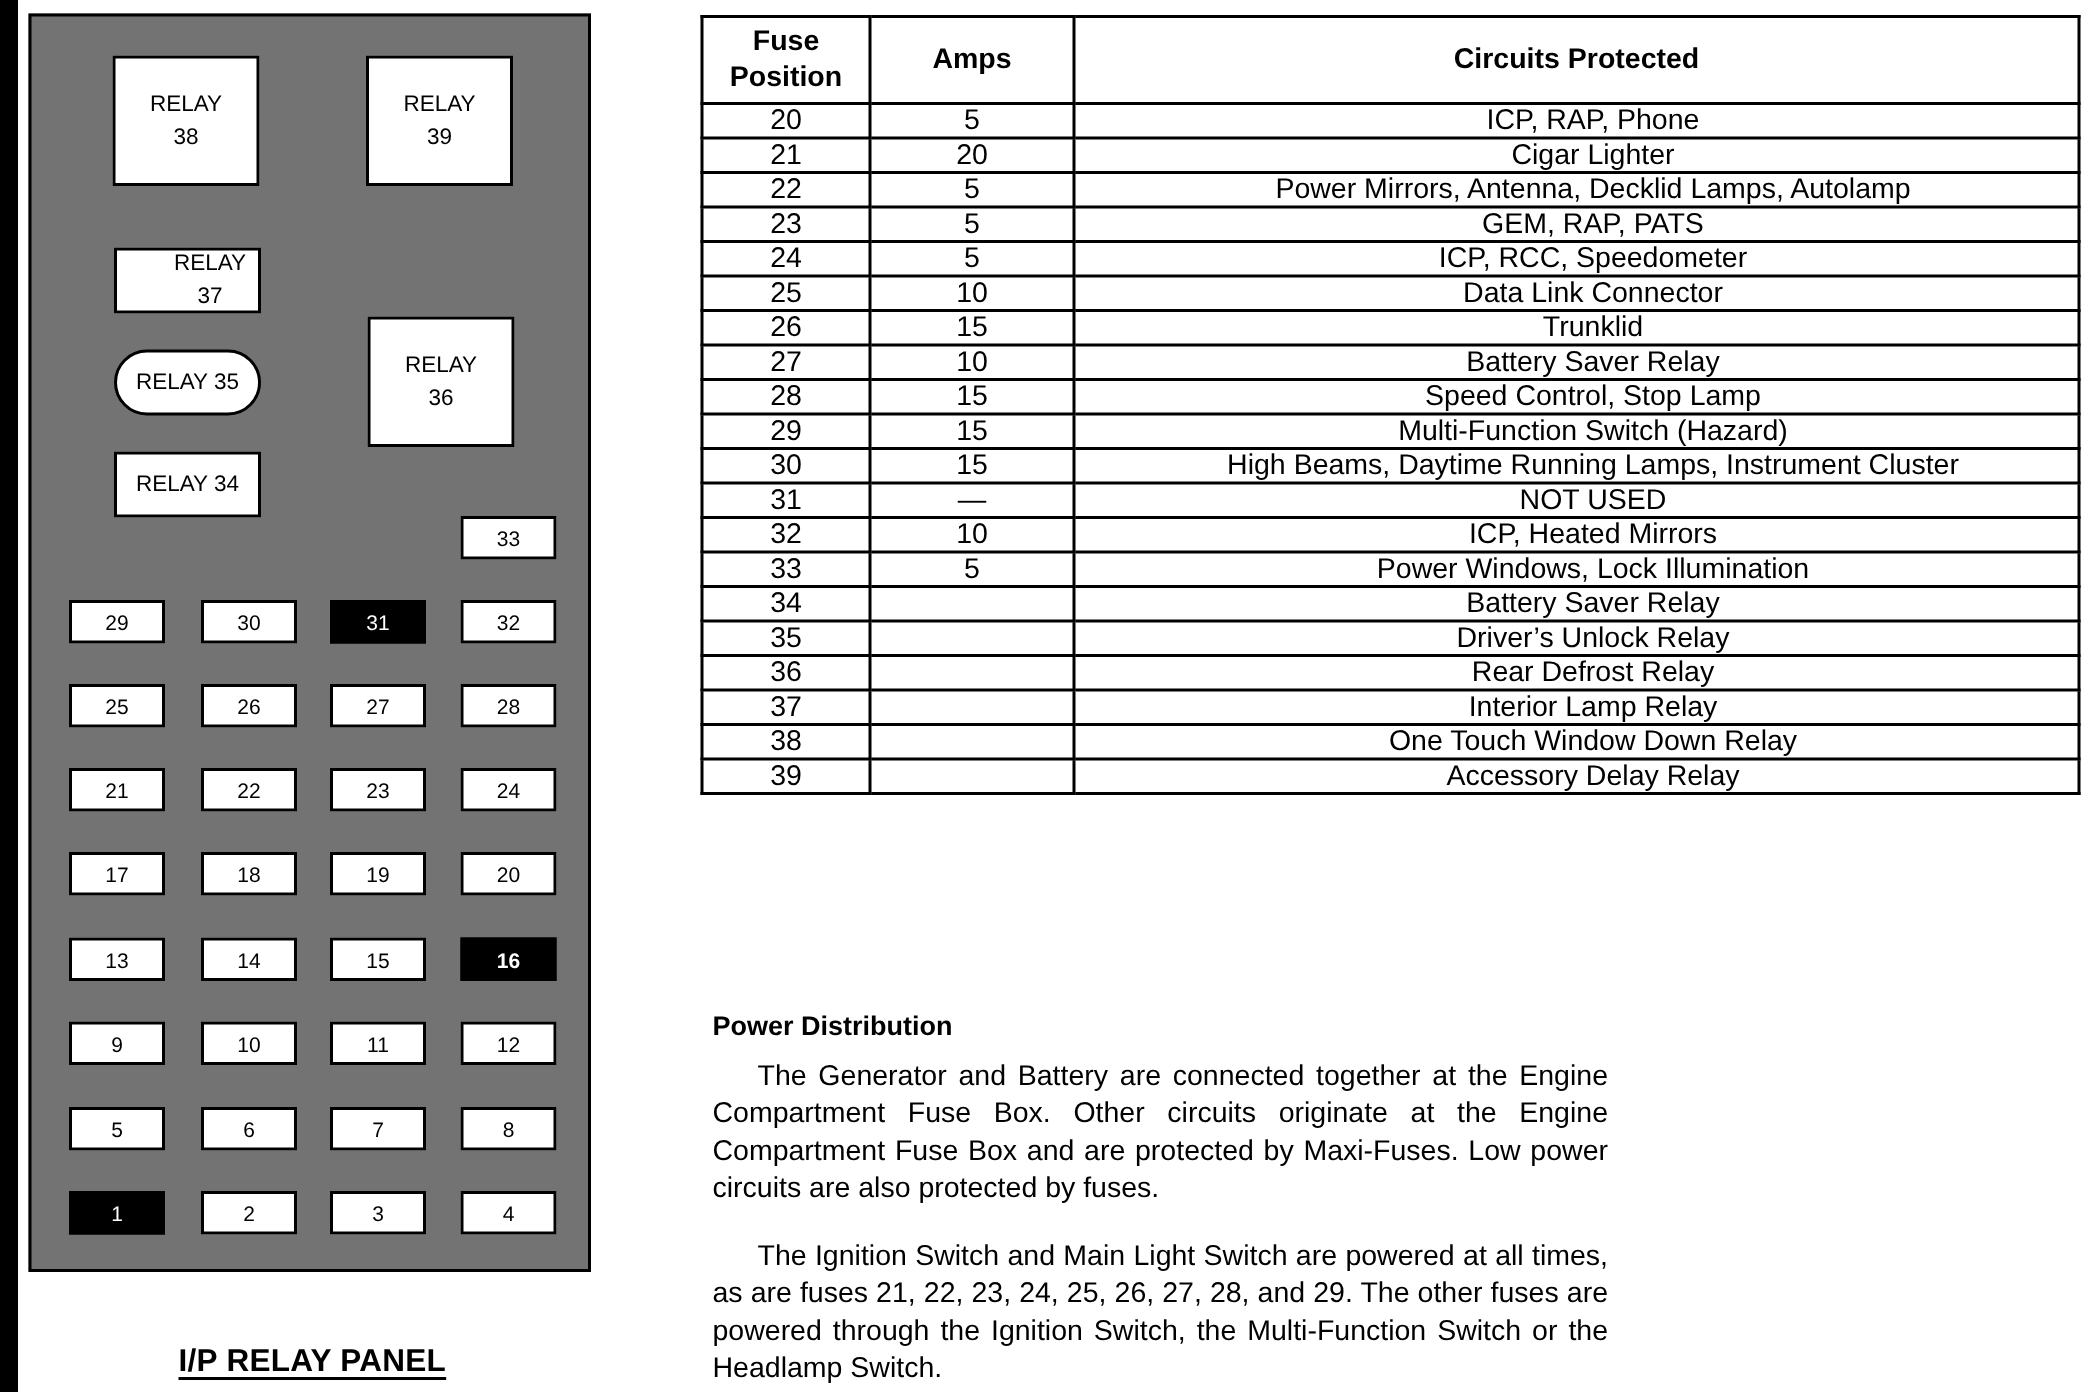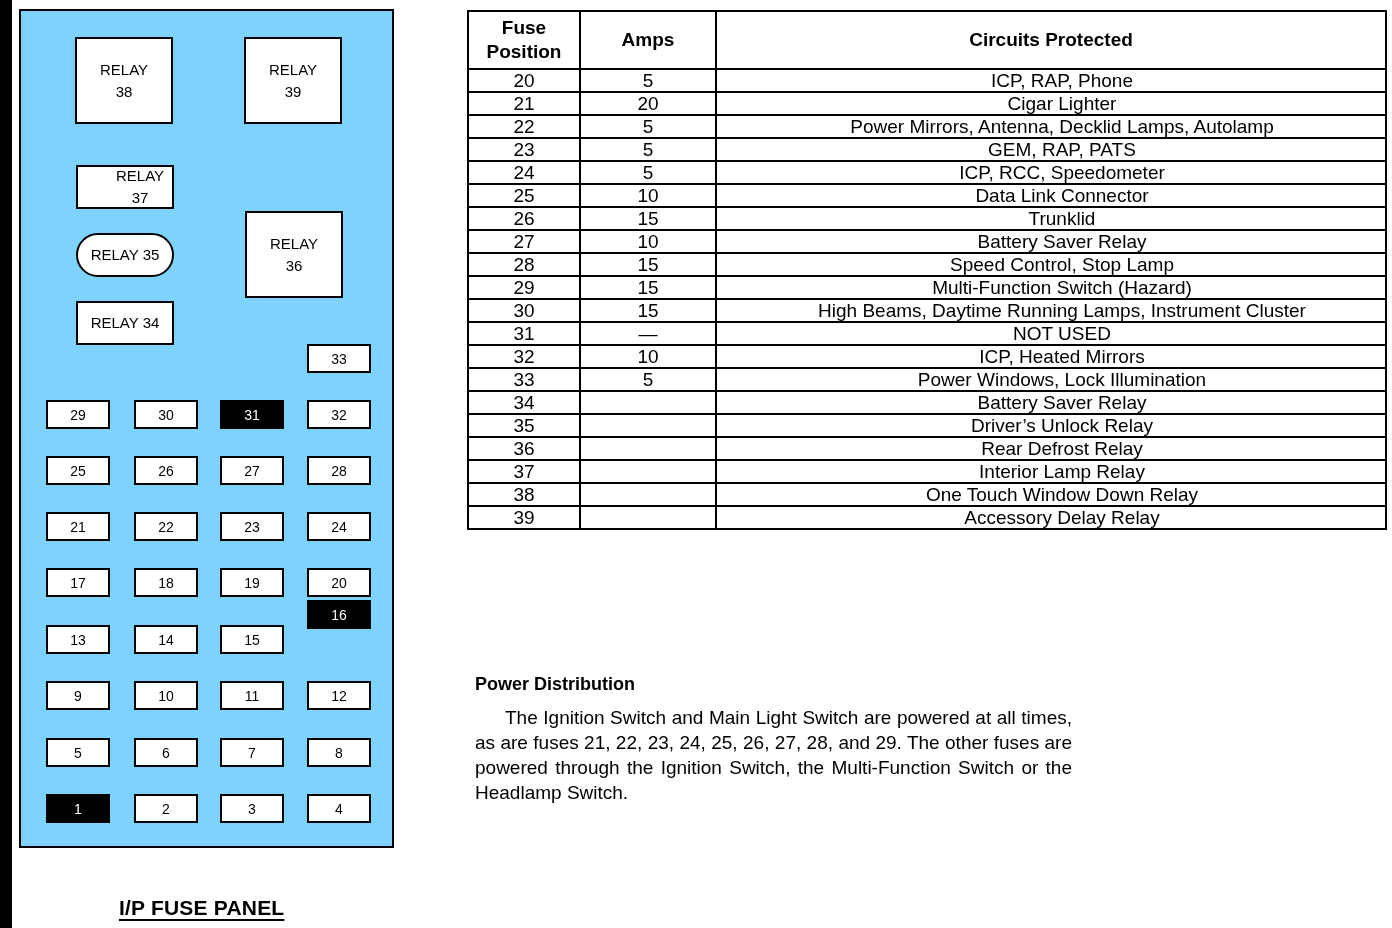--- a/index.html
+++ b/index.html
@@ -1,20 +1,20 @@
 <!DOCTYPE html>
 <html><head>
   <meta charset="utf-8">
   <style>
     html, body { margin: 0; padding: 0; background: #ffffff; }
     body { width: 1392px; height: 928px; position: relative; overflow: hidden;
            font-family: "Liberation Sans", sans-serif; color: #000; }
     .left-strip { position: absolute; left: 0; top: 0; width: 12px; height: 928px; background: #000; }
     .panel { position: absolute; left: 19px; top: 9px; width: 375px; height: 839px;
-             border: 2px solid #000; box-sizing: border-box; background: #7dd3fc; }
+             border: 2px solid #000; box-sizing: border-box; background: #737373; }
     .box { position: absolute; border: 2px solid #000; box-sizing: border-box; background: #fff;
            display: flex; align-items: center; justify-content: center; text-align: center;
            font-size: 15px; line-height: 22px; }
     .box.dark { background: #000; color: #fff; }
     .box.fuse { width: 64px; height: 29px; font-size: 14px; }
     .relay-big { width: 98px; height: 87px; }
     .relay-small { width: 98px; height: 44px; }
     .panel-title { position: absolute; left: 119px; top: 896px; font-size: 21px; font-weight: bold;
                    text-decoration: underline; text-underline-offset: 4px; letter-spacing: 0.2px; }
     table.fuse-table { position: absolute; left: 467px; top: 10px; width: 920px;
@@ -122,21 +122,21 @@
 
   <div class="box fuse" style="left:25px; top:614px;text-align:center;">
       <span>13</span>
     </div>
   <div class="box fuse" style="left:113px; top:614px;">
       <span>14</span>
     </div>
   <div class="box fuse" style="left:199px; top:614px;">
       <span>15</span>
     </div>
-  <div class="box fuse dark" style="left:286px; top:589px;">
+  <div class="box fuse dark" style="left:286px; top:614px;font-weight:bold;">
       <span>16</span>
     </div>
 
   <div class="box fuse" style="left:25px; top:670px;">
       <span>9</span>
     </div>
   <div class="box fuse" style="left:113px; top:670px;">
       <span>10</span>
     </div>
   <div class="box fuse" style="left:199px; top:670px;">
@@ -166,21 +166,21 @@
       <span>2</span>
     </div>
   <div class="box fuse" style="left:199px; top:783px;">
       <span>3</span>
     </div>
   <div class="box fuse" style="left:286px; top:783px;">
       <span>4</span>
     </div>
 </div>
 
-<div class="panel-title">I/P FUSE PANEL</div>
+<div class="panel-title">I/P RELAY PANEL</div>
 
 <table class="fuse-table">
   <thead>
     <tr>
       <th class="c-pos">
         <div>Fuse</div>
         <div>Position</div>
       </th>
       <th class="c-amps">Amps</th>
       <th>Circuits Protected</th>
@@ -285,14 +285,15 @@
       <tr>
         <td class="c-pos">39</td>
         <td class="c-amps"></td>
         <td class="c-circ">Accessory Delay Relay</td>
       </tr>
     </tbody>
 </table>
 
 <div class="pd">
   <div class="pd-title">Power Distribution</div>
+  <p>The Generator and Battery are connected together at the Engine Compartment Fuse Box.  Other circuits originate at the Engine Compartment Fuse Box and are protected by Maxi-Fuses. Low power circuits are also protected by fuses.</p>
   <p>The Ignition Switch and Main Light Switch are powered at all times, as are fuses 21, 22, 23, 24, 25, 26, 27, 28, and 29.  The other fuses are powered through the Ignition Switch, the Multi-Function Switch or the Headlamp Switch.</p>
 </div>
 
 </body></html>

